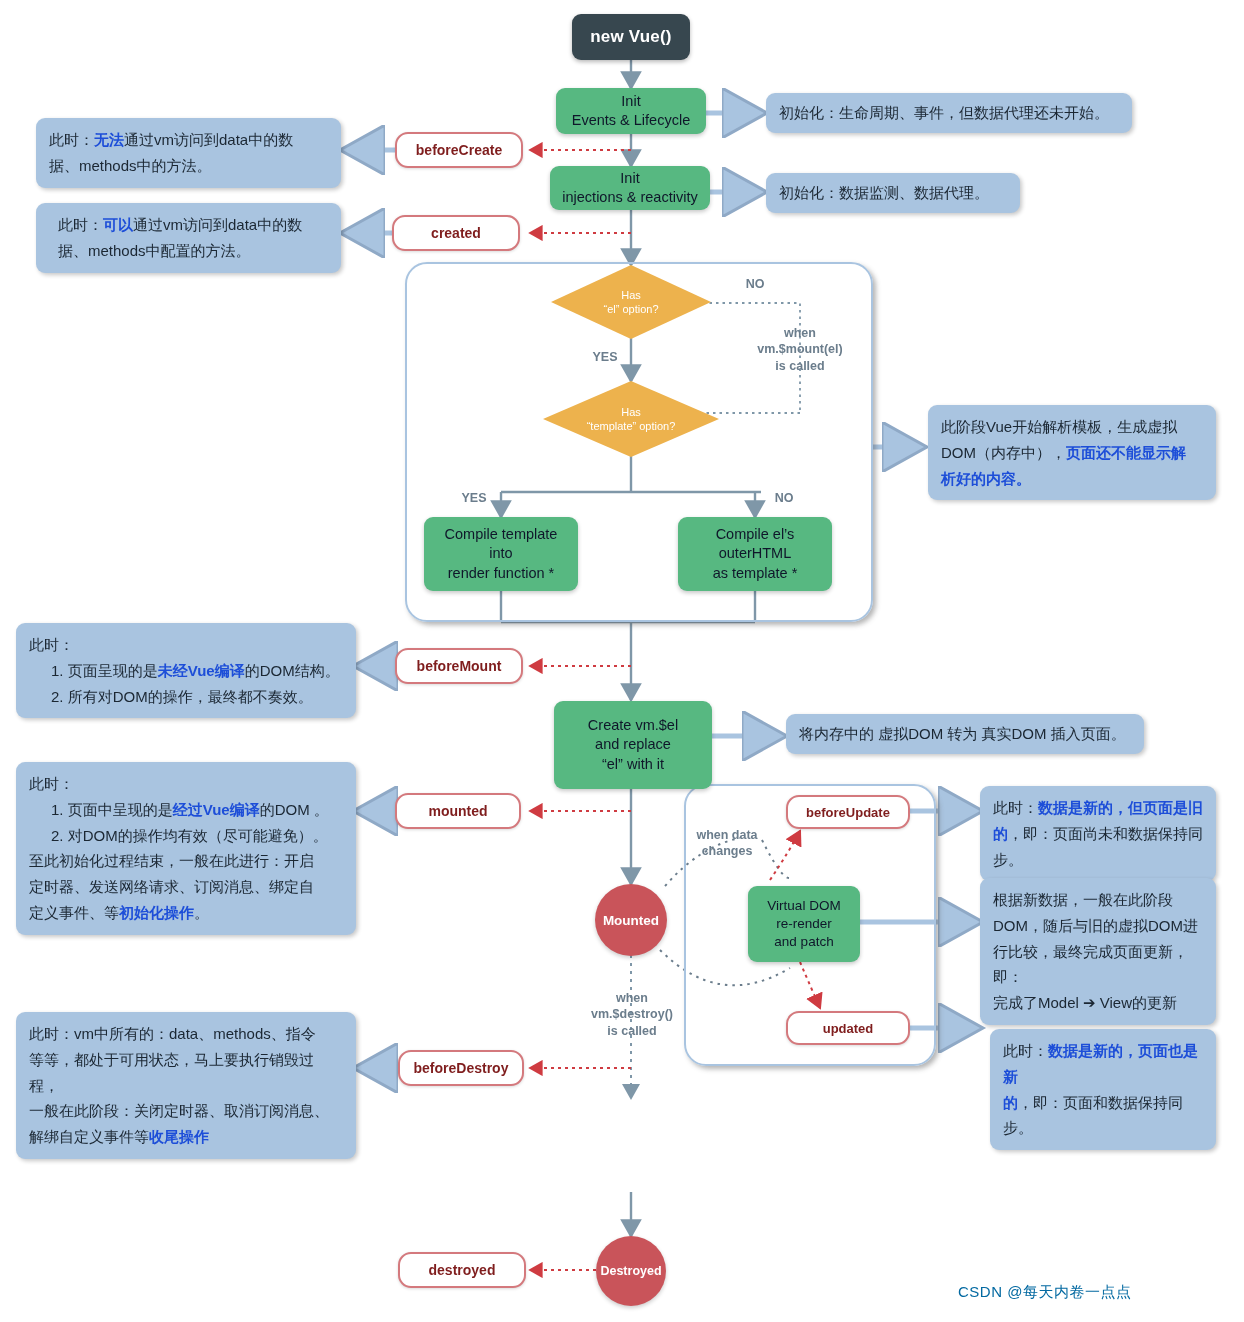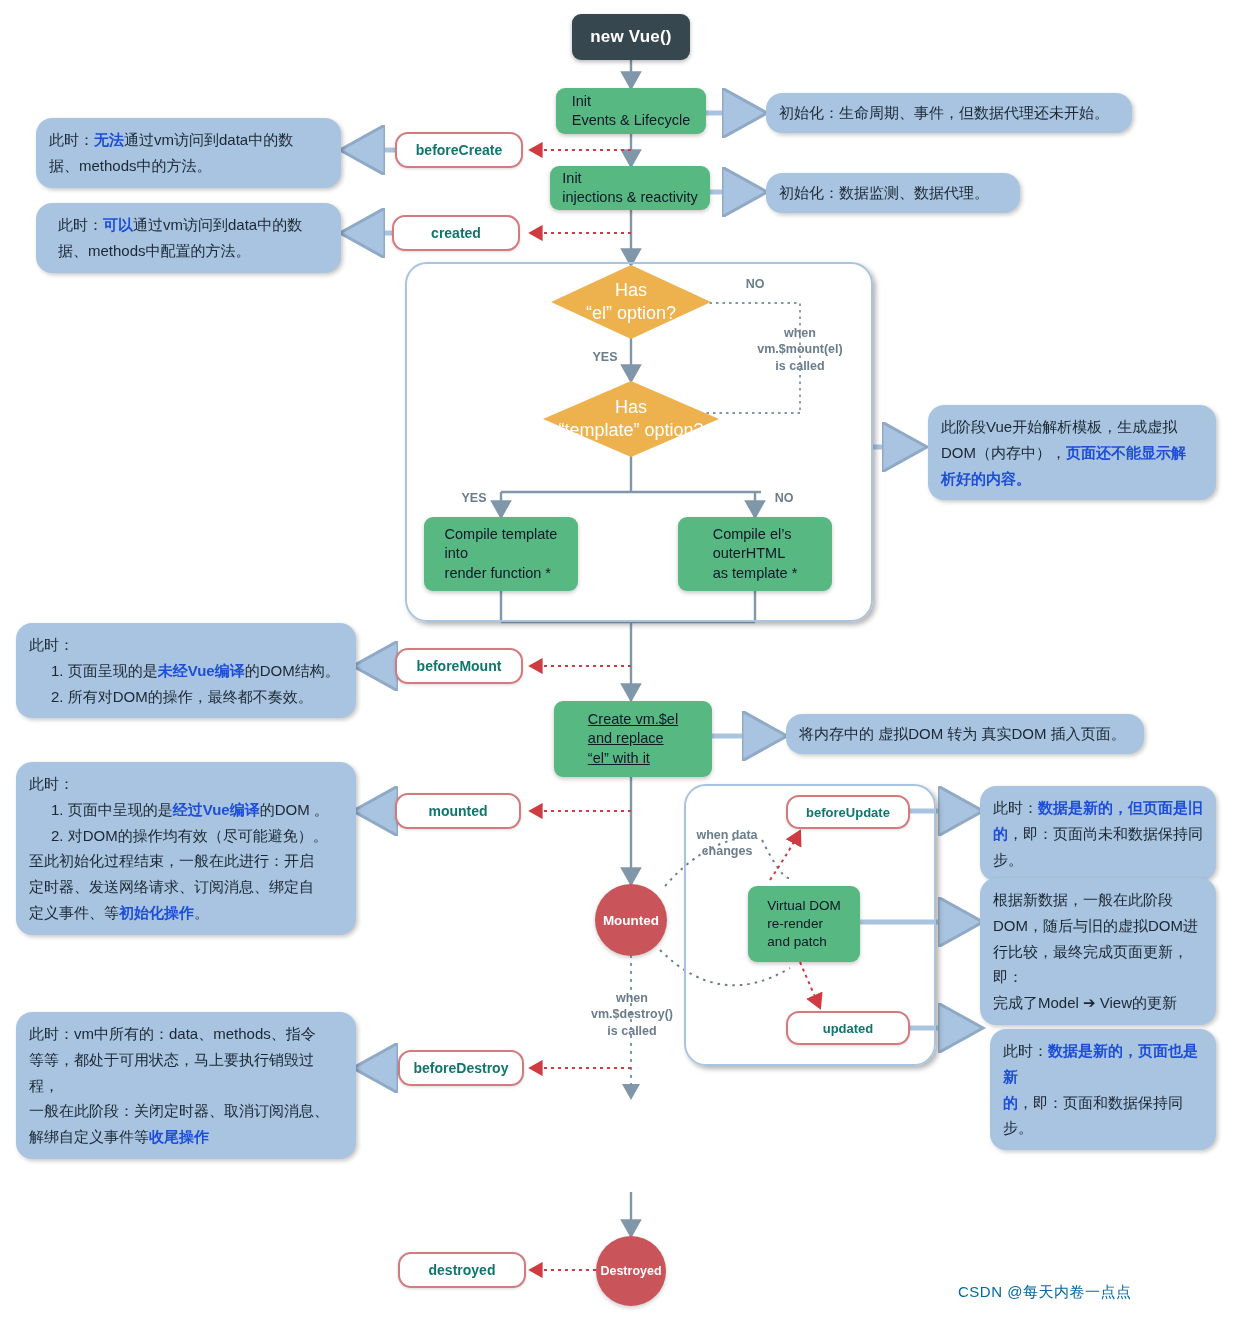--- a/index.html
+++ b/index.html
@@ -1,46 +1,46 @@
 <!DOCTYPE html>
 <html><head>
 <meta charset="utf-8">
 <style>
   html,body{margin:0;padding:0;background:#ffffff;}
   body{font-family:"Liberation Sans","DejaVu Sans",sans-serif;}
   #stage{position:relative;width:1244px;height:1322px;overflow:hidden;background:#fff;}
   #svg-layer{position:absolute;left:0;top:0;width:1244px;height:1322px;pointer-events:none;}
 
-  .node{position:absolute;box-sizing:border-box;display:flex;align-items:center;justify-content:center;text-align:left;}
+  .node{position:absolute;box-sizing:border-box;display:flex;align-items:center;justify-content:center;text-align:center;}
 
   
   .start-node{background:#37474f;color:#ffffff;border-radius:9px;font-weight:bold;font-size:17px;
     box-shadow:0 2px 4px rgba(0,0,0,.28);letter-spacing:.2px;}
 
   
   .green-node{background:#57b881;color:#0f172a;border-radius:9px;font-size:14.5px;line-height:1.32;
     box-shadow:0 2px 4px rgba(0,0,0,.22);padding:4px 8px;}
 
   
   .diamond{position:absolute;}
   .diamond .dm-shape{position:absolute;inset:0;background:#edb24d;
     clip-path:polygon(50% 0%,100% 50%,50% 100%,0% 50%);}
   .diamond .dm-label{position:absolute;inset:0;display:flex;align-items:center;justify-content:center;
-    text-align:center;color:#ffffff;font-size:18px;line-height:1.3;z-index:2;}
+    text-align:center;color:#ffffff;font-size:11px;line-height:1.3;z-index:2;}
 
   
   .circle-node{background:#c9545a;color:#ffffff;border-radius:50%;font-weight:bold;font-size:13.5px;
     box-shadow:0 2px 4px rgba(0,0,0,.2);}
 
   
-  .hook-pill{background:#ffffff;border:2px solid #d4797d;border-radius:13px;color:#0f766e;
+  .hook-pill{background:#ffffff;border:2px solid #d4797d;border-radius:13px;color:#7f1d1d;
     font-weight:bold;font-size:14px;box-shadow:0 1px 3px rgba(0,0,0,.15);}
 
   
-  .note{position:absolute;box-sizing:border-box;background:#a9c4e0;border-radius:16px;
+  .note{position:absolute;box-sizing:border-box;background:#a9c4e0;border-radius:9px;
     color:#1b2733;font-size:15px;line-height:1.72;padding:9px 13px;
     box-shadow:2px 2px 4px rgba(0,0,0,.22);}
   .note .hl{color:#1d4ed8;font-weight:bold;}
   .note .indent{display:block;padding-left:22px;}
 
   
   .group-box{position:absolute;box-sizing:border-box;border:2px solid #a9c4e0;border-radius:22px;
     background:transparent;box-shadow:3px 3px 5px rgba(90,90,90,.45);}
 
   
@@ -151,21 +151,21 @@
   </div>
 
   <div class="node green-node" style="left:424px;top:517px;width:154px;height:74px;white-space:pre-line;">Compile template
 into
 render function *</div>
 
   <div class="node green-node" style="left:678px;top:517px;width:154px;height:74px;white-space:pre-line;">Compile el’s
 outerHTML
 as template *</div>
 
-  <div class="node green-node" style="left:554px;top:701px;width:158px;height:76px;white-space:pre-line;text-decoration:underline;">Create vm.$el
+  <div class="node green-node" style="left:554px;top:701px;width:158px;height:88px;white-space:pre-line;">Create vm.$el
 and replace
 “el” with it</div>
 
   <div class="node circle-node" style="left:595px;top:884px;width:72px;height:72px;">Mounted</div>
 
   <div class="node green-node" style="left:748px;top:886px;width:112px;height:76px;white-space:pre-line;font-size:13.5px;">Virtual DOM
 re-render
 and patch</div>
 
 

